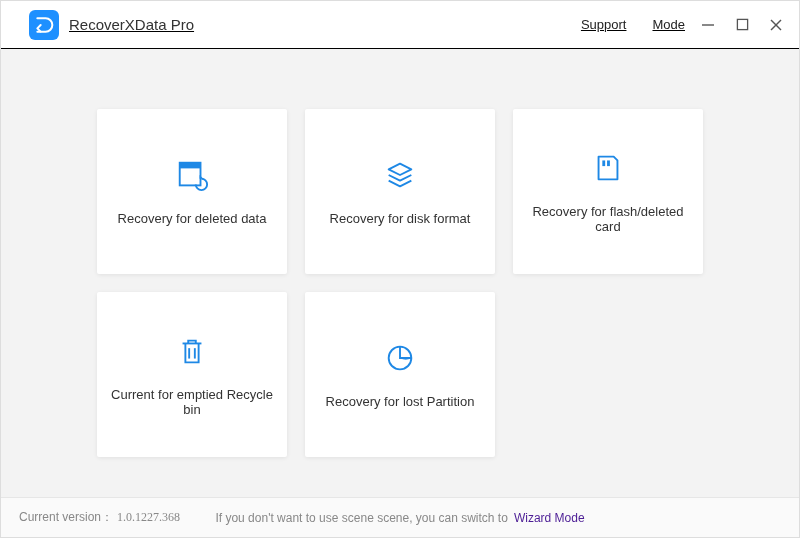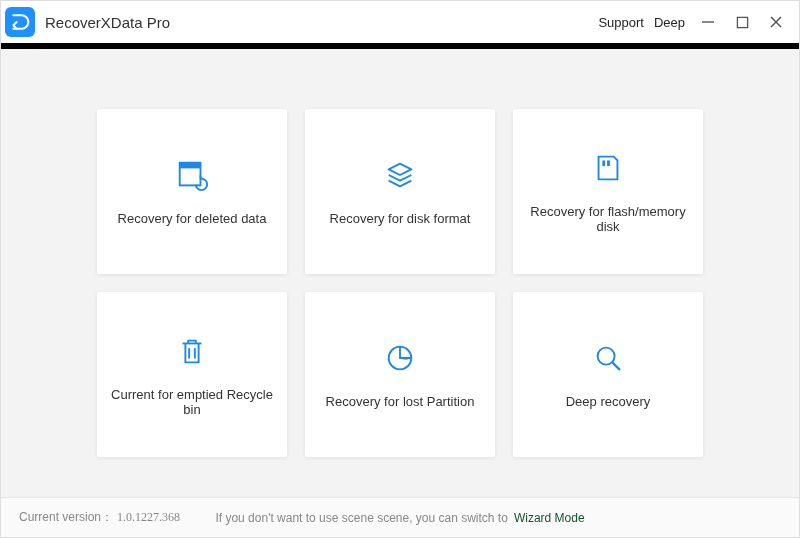--- a/index.html
+++ b/index.html
@@ -15,23 +15,24 @@
     height: 538px;
     border: 1px solid #ddd;
     display: flex;
     flex-direction: column;
     background: #fff;
   }
   .titlebar {
     height: 48px;
     display: flex;
     align-items: center;
-    padding: 0 14px 0 4px;
-    border-bottom: 6px solid #000000;
-    background: #fff;
+    padding: 0 14px 0 28px;
+    border-bottom: 1px solid #000000;
+    background: #fff;
+    text-decoration: underline;
   }
   .logo-box {
     width: 30px;
     height: 30px;
     border-radius: 6px;
     background: #1E90FF;
     display: flex;
     align-items: center;
     justify-content: center;
     margin-right: 10px;
@@ -39,21 +40,21 @@
   .logo-box svg { display:block; }
   .app-title {
     font-size: 15px;
     color: #333;
     font-weight: 500;
   }
   .titlebar-spacer { flex: 1; }
   .title-links {
     display: flex;
     align-items: center;
-    gap: 10px;
+    gap: 26px;
     margin-right: 14px;
   }
   .title-link {
     font-size: 13px;
     color: #222;
     cursor: pointer;
   }
   .win-controls {
     display: flex;
     align-items: center;
@@ -128,39 +129,39 @@
   .version-value { color: #888; margin-left: 4px; font-family: Liberation Serif, serif; }
   .footer-center {
     position: absolute;
     left: 50%;
     transform: translateX(-50%);
     display: flex;
     align-items: center;
     gap: 6px;
   }
   .footer-hint { color: #888; }
-  .footer-link { color: #14532d; cursor: pointer; }
+  .footer-link { color: #4c1d95; cursor: pointer; }
 </style>
 </head>
 <body>
 
 <div class="window">
 
   <div class="titlebar">
     <div class="logo-box">
       <svg width="20" height="20" viewBox="0 0 24 24" fill="none">
         <path d="M4 4 H14 A8 8 0 0 1 14 20 H4" stroke="#fff" stroke-width="2.4" fill="none" stroke-linecap="round"></path>
         <path d="M8 12 L4 16 L8 20" stroke="#fff" stroke-width="2.4" fill="none" stroke-linecap="round" stroke-linejoin="round"></path>
       </svg>
     </div>
     <div class="app-title">RecoverXData Pro</div>
     <div class="titlebar-spacer"></div>
     <div class="title-links">
       <span class="title-link">Support</span>
-      <span class="title-link">Deep</span>
+      <span class="title-link">Mode</span>
     </div>
     <div class="win-controls">
       <div class="win-btn">
         <svg width="14" height="14" viewBox="0 0 14 14">
             <line x1="1" y1="7" x2="13" y2="7" stroke="#555" stroke-width="1.4"></line>
           </svg>
       </div>
       <div class="win-btn">
         <svg width="13" height="13" viewBox="0 0 14 14">
             <rect x="1.5" y="1.5" width="11" height="11" fill="none" stroke="#555" stroke-width="1.4"></rect>
@@ -202,21 +203,21 @@
       </div>
 
       <div class="card">
         <div class="card-icon">
           <svg width="34" height="34" viewBox="0 0 36 36" fill="none">
             <path d="M8 6 H24 L28 10 V30 H8 Z" stroke="#1E88E5" stroke-width="2" fill="none" stroke-linejoin="round"></path>
             <rect x="12" y="10" width="3" height="6" fill="#1E88E5"></rect>
             <rect x="17" y="10" width="3" height="6" fill="#1E88E5"></rect>
           </svg>
         </div>
-        <div class="card-label">Recovery for flash/memory disk</div>
+        <div class="card-label">Recovery for flash/deleted card</div>
       </div>
 
       <div class="card">
         <div class="card-icon">
           <svg width="34" height="34" viewBox="0 0 36 36" fill="none">
             <path d="M8 10 H28" stroke="#1E88E5" stroke-width="2"></path>
             <path d="M14 10 V7 H22 V10" stroke="#1E88E5" stroke-width="2" fill="none"></path>
             <path d="M11 10 V30 H25 V10" stroke="#1E88E5" stroke-width="2" fill="none"></path>
             <line x1="15" y1="15" x2="15" y2="26" stroke="#1E88E5" stroke-width="2"></line>
             <line x1="21" y1="15" x2="21" y2="26" stroke="#1E88E5" stroke-width="2"></line>
@@ -229,29 +230,20 @@
         <div class="card-icon">
           <svg width="34" height="34" viewBox="0 0 36 36" fill="none">
             <circle cx="18" cy="18" r="12" stroke="#1E88E5" stroke-width="2" fill="none"></circle>
             <path d="M18 6 V18 H30" stroke="#1E88E5" stroke-width="2" fill="none"></path>
             <path d="M18 18 A12 12 0 0 0 30 18 L18 18 Z" fill="#1E88E5" opacity="0.9"></path>
           </svg>
         </div>
         <div class="card-label">Recovery for lost Partition</div>
       </div>
 
-      <div class="card">
-        <div class="card-icon">
-          <svg width="34" height="34" viewBox="0 0 36 36" fill="none">
-            <circle cx="16" cy="16" r="9" stroke="#1E88E5" stroke-width="2" fill="none"></circle>
-            <line x1="23" y1="23" x2="30" y2="30" stroke="#1E88E5" stroke-width="2.5" stroke-linecap="round"></line>
-          </svg>
-        </div>
-        <div class="card-label">Deep recovery</div>
-      </div>
 
     </div>
   </div>
 
   <div class="footer">
     <span class="version-label">Current version：</span>
     <span class="version-value">1.0.1227.368</span>
     <div class="footer-center">
       <span class="footer-hint">If you don't want to use scene scene, you can switch to</span>
       <span class="footer-link">Wizard Mode</span>

